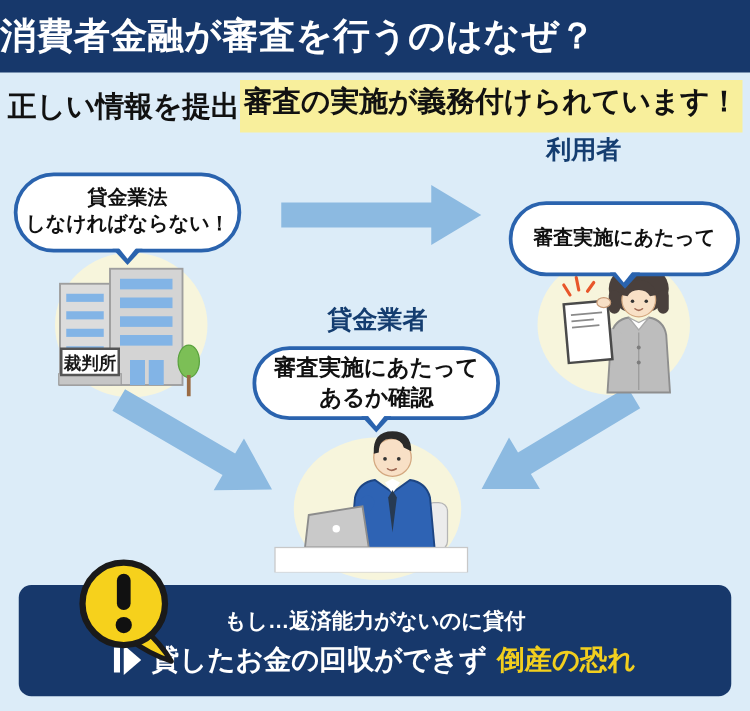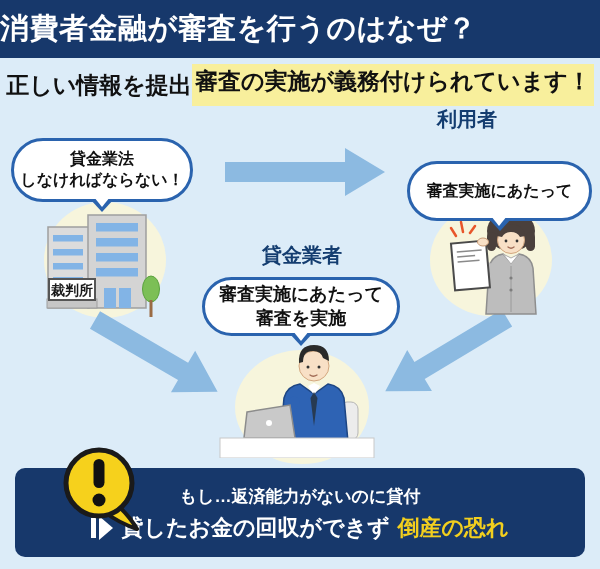--- a/index.html
+++ b/index.html
@@ -100,21 +100,21 @@
     <span>貸金業法</span>
     <span>しなければならない！</span>
     <i class="tail"></i>
   </div>
   <div class="bubble bubble-user">
     <span>審査実施にあたって</span>
     <i class="tail"></i>
   </div>
   <div class="bubble bubble-lender">
     <span>審査実施にあたって</span>
-    <span>審査を実施</span>
+    <span>あるか確認</span>
     <i class="tail"></i>
   </div>
 
   <svg class="illus illus-building" width="122" height="122" viewBox="0 0 122 122">
     <rect x="3" y="22" width="41" height="81" fill="#dcdcdc" stroke="#9e9e9e" stroke-width="1.5"></rect>
     <rect x="8" y="30" width="30" height="6.5" fill="#82b4e6"></rect>
     <rect x="8" y="44" width="30" height="6.5" fill="#82b4e6"></rect>
     <rect x="8" y="58" width="30" height="6.5" fill="#82b4e6"></rect>
     <rect x="8" y="72" width="30" height="6.5" fill="#82b4e6"></rect>
     <rect x="43" y="10" width="58" height="93" fill="#d4d4d4" stroke="#9e9e9e" stroke-width="1.5"></rect>

